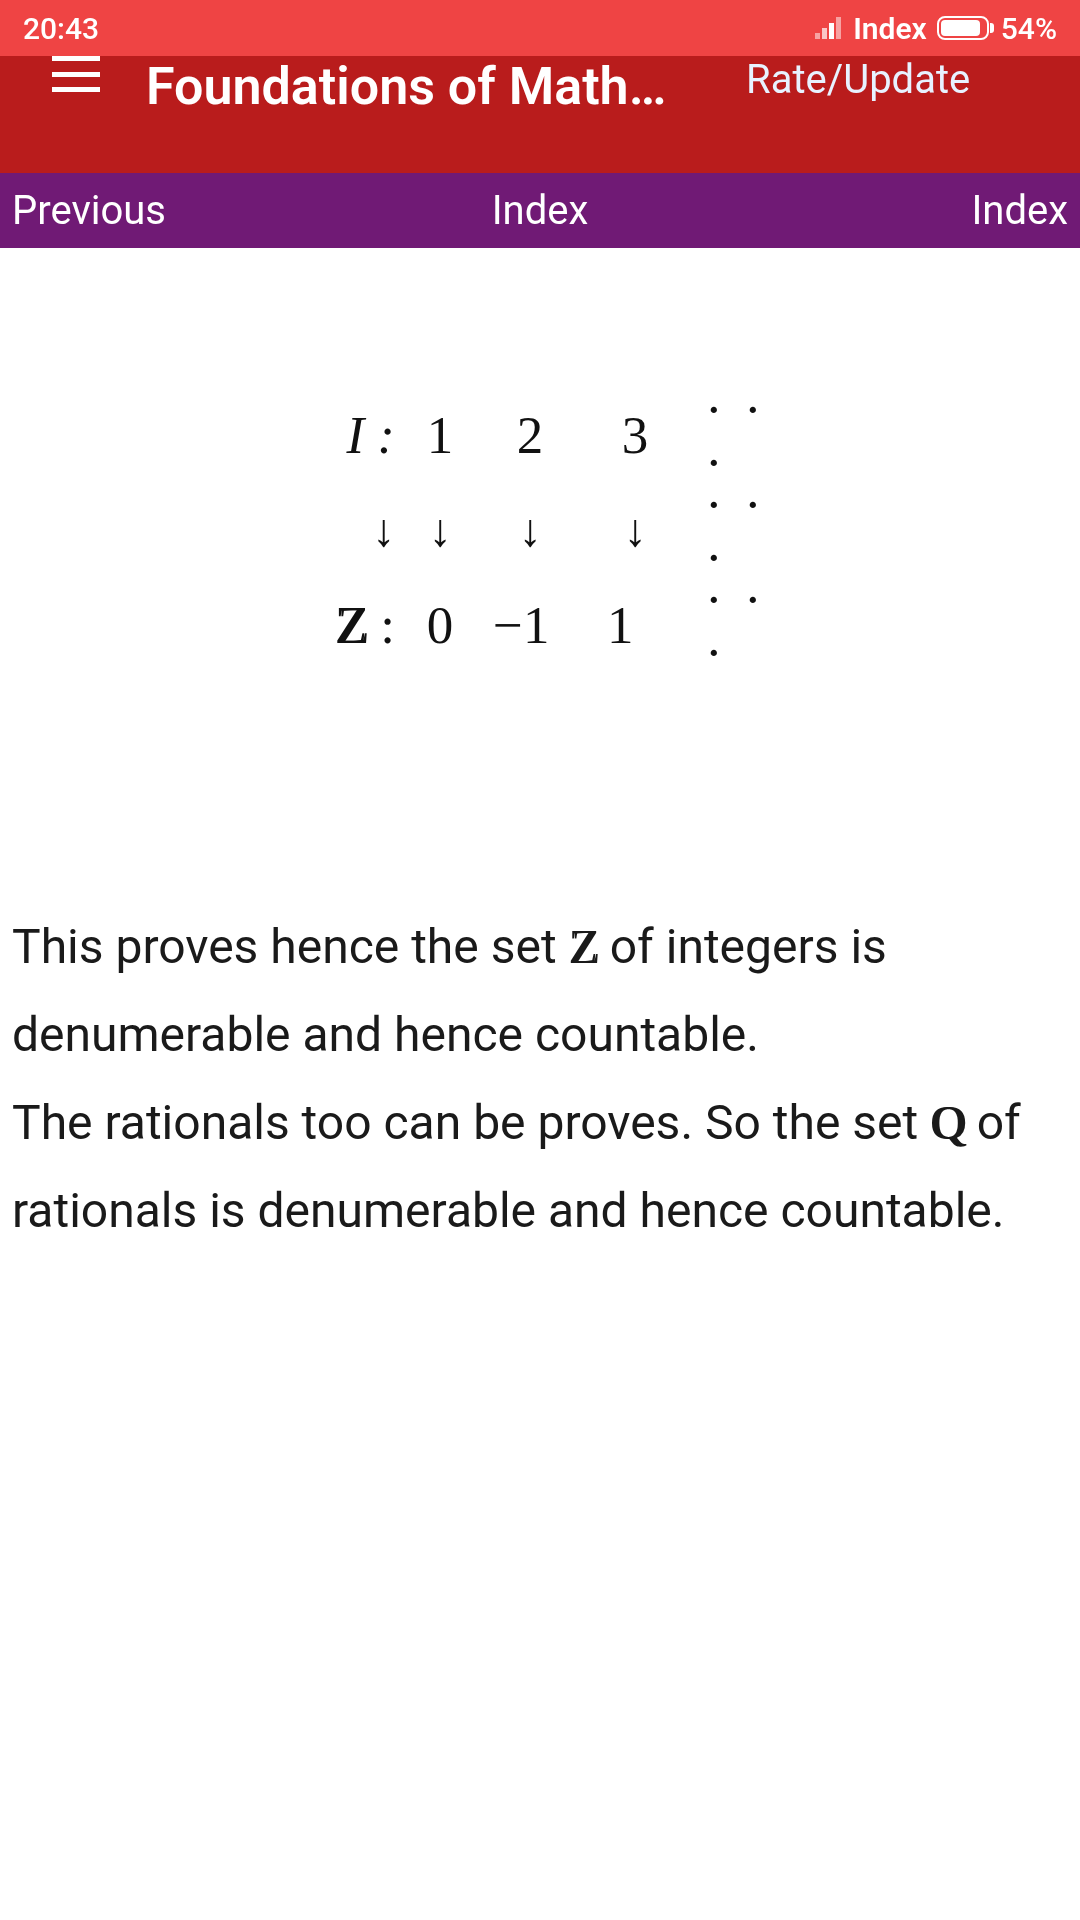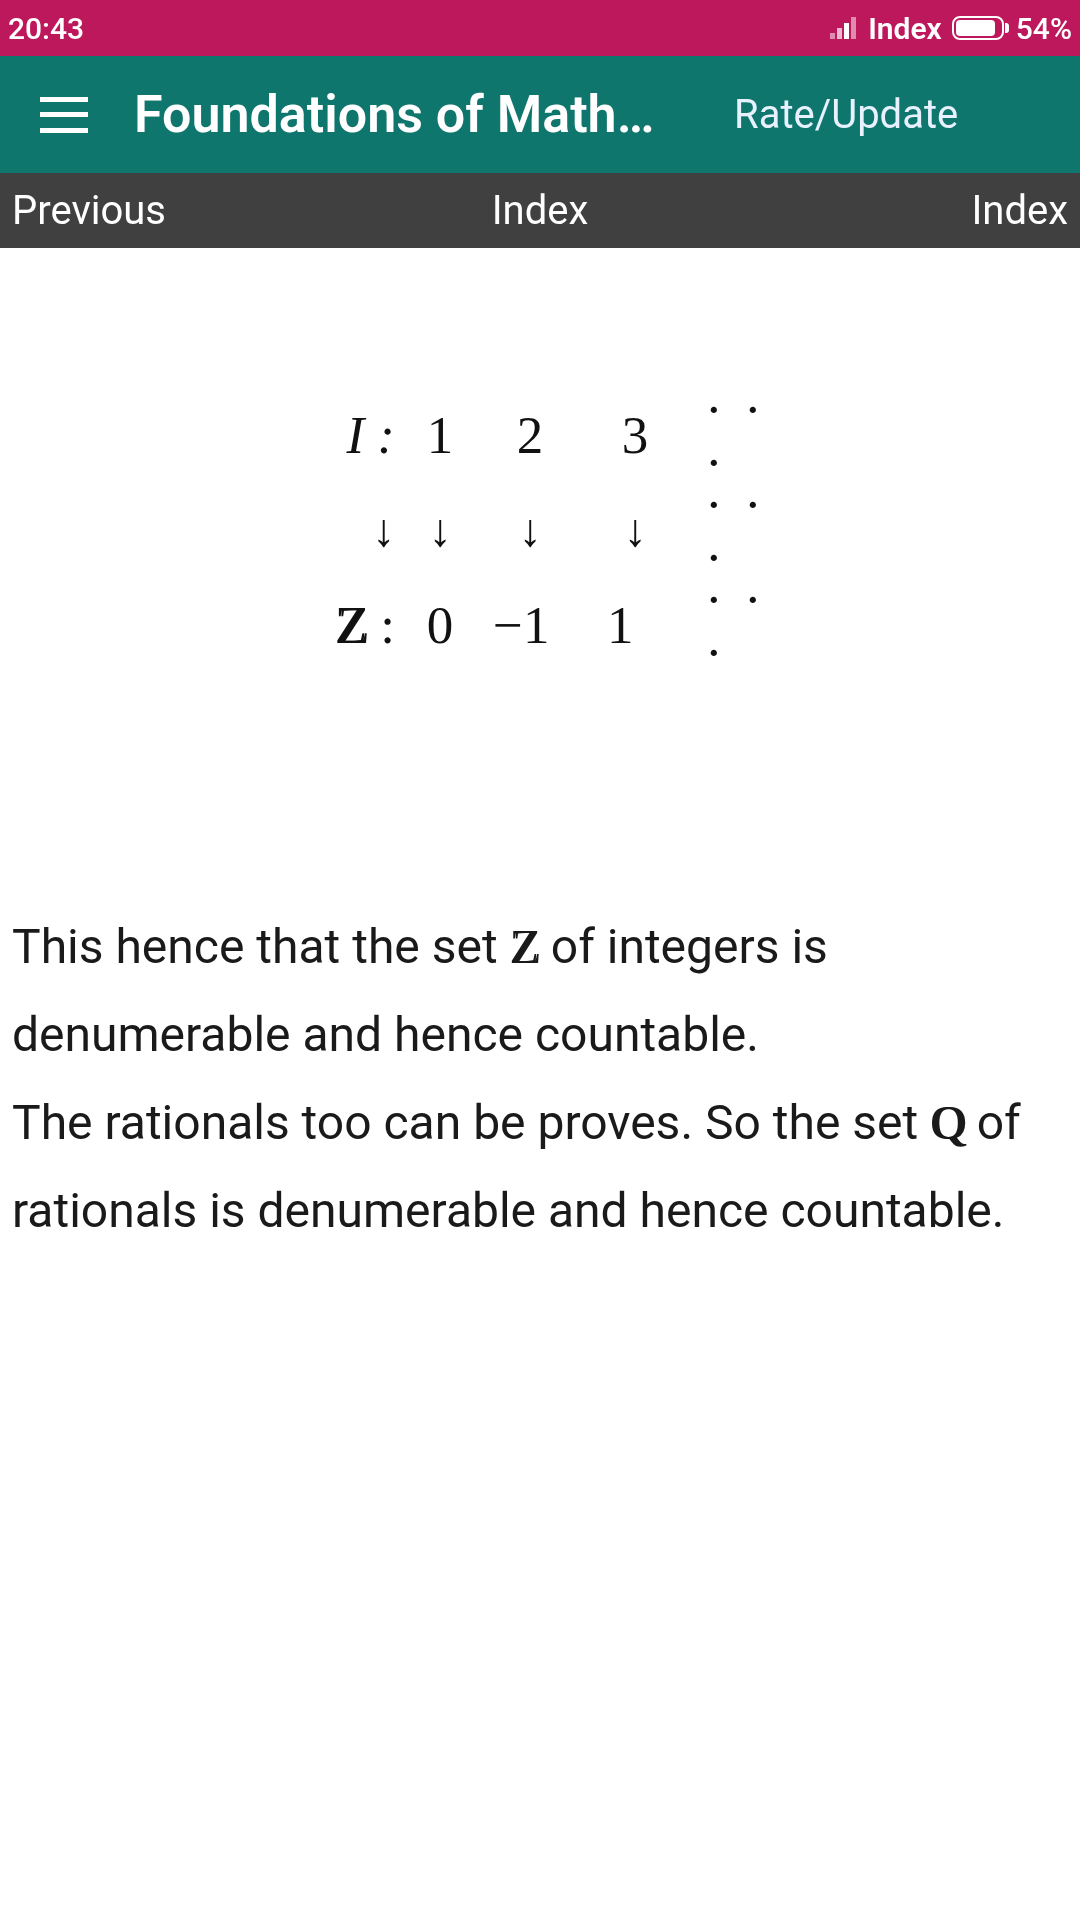--- a/index.html
+++ b/index.html
@@ -5,26 +5,26 @@
   * { margin: 0; padding: 0; box-sizing: border-box; }
   body {
     width: 1080px;
     height: 1920px;
     font-family: -apple-system, BlinkMacSystemFont, "Segoe UI", Roboto, sans-serif;
     background: #ffffff;
     overflow: hidden;
   }
   .status-bar {
     height: 56px;
-    background: #be185d;
+    background: #ef4444;
     color: #ffffff;
     display: flex;
     align-items: center;
     justify-content: space-between;
-    padding: 0 8px;
+    padding: 0 23px;
     font-size: 30px;
     font-weight: 500;
   }
   .status-right {
     display: flex;
     align-items: center;
     gap: 10px;
   }
   .signal-icon svg { display: block; }
   .battery-icon {
@@ -49,25 +49,24 @@
     position: absolute;
     left: 2px;
     top: 2px;
     bottom: 2px;
     width: 82%;
     background: #ffffff;
     border-radius: 4px;
   }
   .app-bar {
     height: 117px;
-    background: #0f766e;
+    background: #b91c1c;
     color: #ffffff;
     display: flex;
-    align-items: center;
-    padding: 0 0 0 40px;
+    padding: 0 0 0 52px;
   }
   .hamburger {
     width: 48px;
     height: 36px;
     display: flex;
     flex-direction: column;
     justify-content: space-between;
     margin-right: 46px;
     cursor: pointer;
   }
@@ -87,21 +86,21 @@
     max-width: 600px;
   }
   .rate-update {
     font-size: 40px;
     font-weight: 400;
     padding-right: 4px;
     color: #e8f2ff;
   }
   .nav-bar {
     height: 75px;
-    background: #404040;
+    background: #701a75;
     color: #ffffff;
     display: flex;
     align-items: center;
     justify-content: space-between;
     padding: 0 12px;
     font-size: 40px;
   }
   .nav-item { cursor: pointer; }
   .nav-center { position: absolute; left: 50%; transform: translateX(-50%); }
   .nav-bar { position: relative; }
@@ -240,19 +239,19 @@
         <span class="math-label math-z"><span class="blackboard-z">Z</span> :</span>
         <span class="col c1">0</span>
         <span class="col c2" style="text-align:left; padding-left:8px;">−1</span>
         <span class="col c3" style="text-align:left; padding-left:32px;">1</span>
         <span class="col c5 dots">· · ·</span>
       </div>
     </div>
   </div>
 
   <p class="paragraph">
-    <span>This hence that the set </span><span class="inline-z">Z</span><span> of integers is denumerable and hence countable.</span>
+    <span>This proves hence the set </span><span class="inline-z">Z</span><span> of integers is denumerable and hence countable.</span>
   </p>
   <p class="paragraph">
     <span>The rationals too can be proves. So the set </span><span class="inline-q">Q</span><span> of rationals is denumerable and hence countable.</span>
   </p>
 
 </div>
 
 </body></html>

